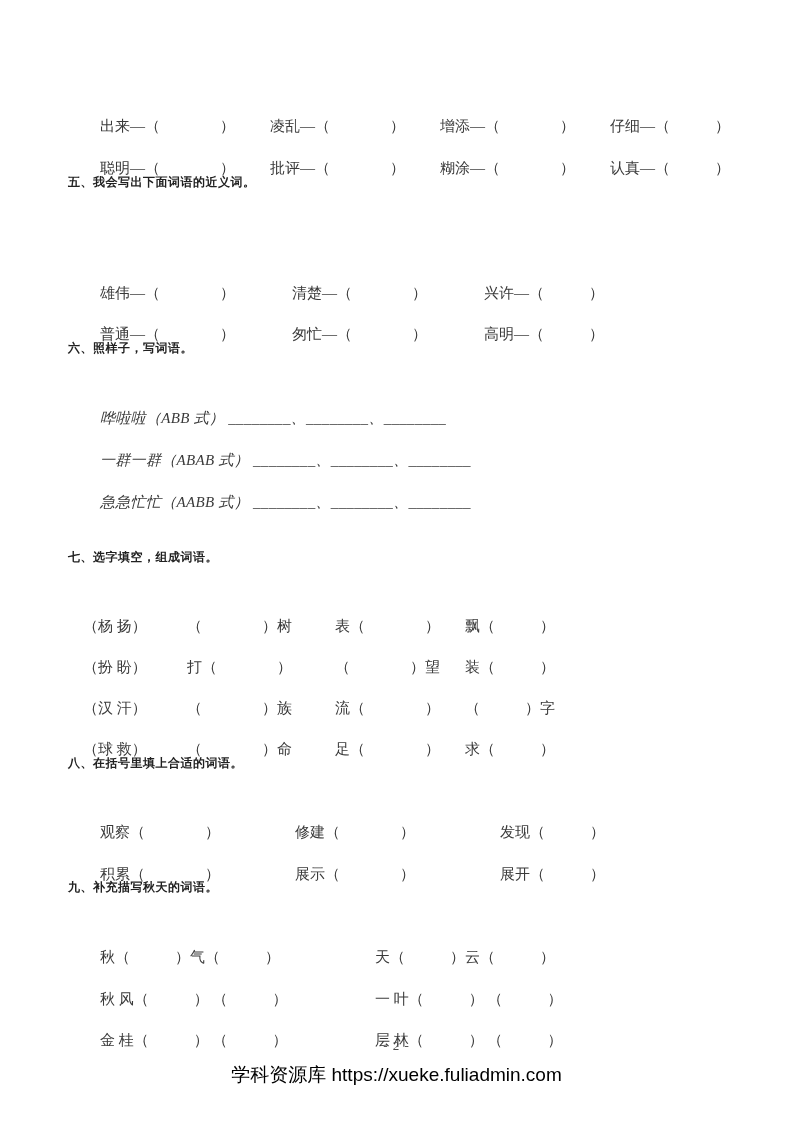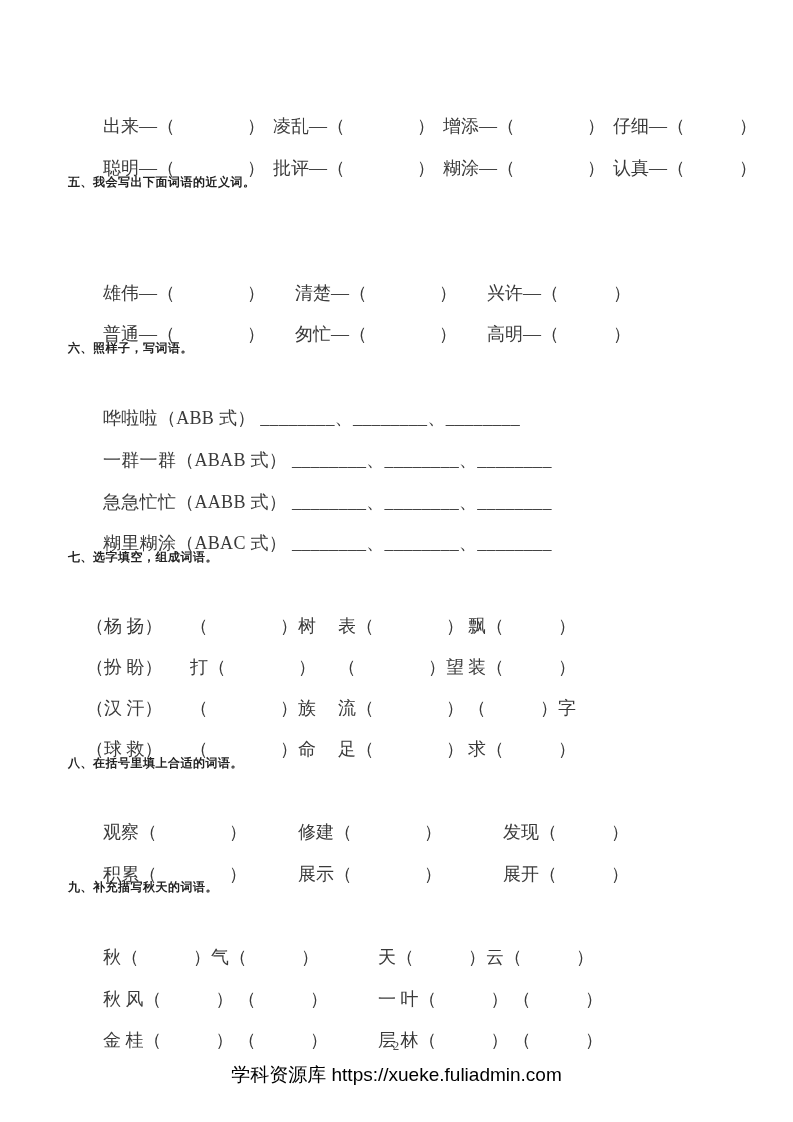--- a/index.html
+++ b/index.html
@@ -7,21 +7,21 @@
     position:relative;
     width:793px;height:1122px;
     background:#ffffff;
     overflow:hidden;
     font-family:"Liberation Serif","DejaVu Serif",serif;
     color:#333333;
   }
   .row{
     position:absolute;
     left:85px;
-    font-size:18px;
+    font-size:15px;
     line-height:24px;
     white-space:pre;
     color:#3a3a3a;
   }
   .row span{display:inline-block;white-space:pre;vertical-align:top;}
   .heading{
     position:absolute;
     left:68px;
     font-size:12px;
     font-weight:700;
@@ -29,21 +29,21 @@
     white-space:pre;
     letter-spacing:0.5px;
   }
   
   .r4 span{width:170px;}
   .r4 span:last-child{width:auto;}
   
   .r5 span{width:192px;}
   .r5 span:last-child{width:auto;}
   
-  .r6 span{width:auto;letter-spacing:0.3px;}
+  .r6 span{width:auto;letter-spacing:0.3px;font-style:italic;}
   
   .r7{left:68px;}
   .r7 span:nth-child(1){width:104px;}
   .r7 span:nth-child(2){width:148px;}
   .r7 span:nth-child(3){width:130px;}
   .r7 span:nth-child(4){width:auto;}
   
   .r8 span:nth-child(1){width:180px;}
   .r8 span:nth-child(2){width:205px;margin-left:15px;}
   .r8 span:nth-child(3){width:auto;}
@@ -90,23 +90,20 @@
   <div class="heading" style="top:340px">六、照样子，写词语。</div>
   <div class="row r6" style="top:382px">
     <span>哗啦啦（ABB 式） ________、________、________</span>
   </div>
   <div class="row r6" style="top:424px">
     <span>一群一群（ABAB 式） ________、________、________</span>
   </div>
   <div class="row r6" style="top:466px">
     <span>急急忙忙（AABB 式） ________、________、________</span>
   </div>
-  <div class="row r6" style="top:507px">
-    <span>糊里糊涂（ABAC 式） ________、________、________</span>
-  </div>
 
   <div class="heading" style="top:549px">七、选字填空，组成词语。</div>
   <div class="row r7" style="top:590px">
     <span>（杨 扬）</span><span>（　　　　）树</span><span>表（　　　　）</span><span>飘（　　　）</span>
   </div>
   <div class="row r7" style="top:631px">
     <span>（扮 盼）</span><span>打（　　　　）</span><span>（　　　　）望</span><span>装（　　　）</span>
   </div>
   <div class="row r7" style="top:713px">
     <span>（球 救）</span><span>（　　　　）命</span><span>足（　　　　）</span><span>求（　　　）</span>

